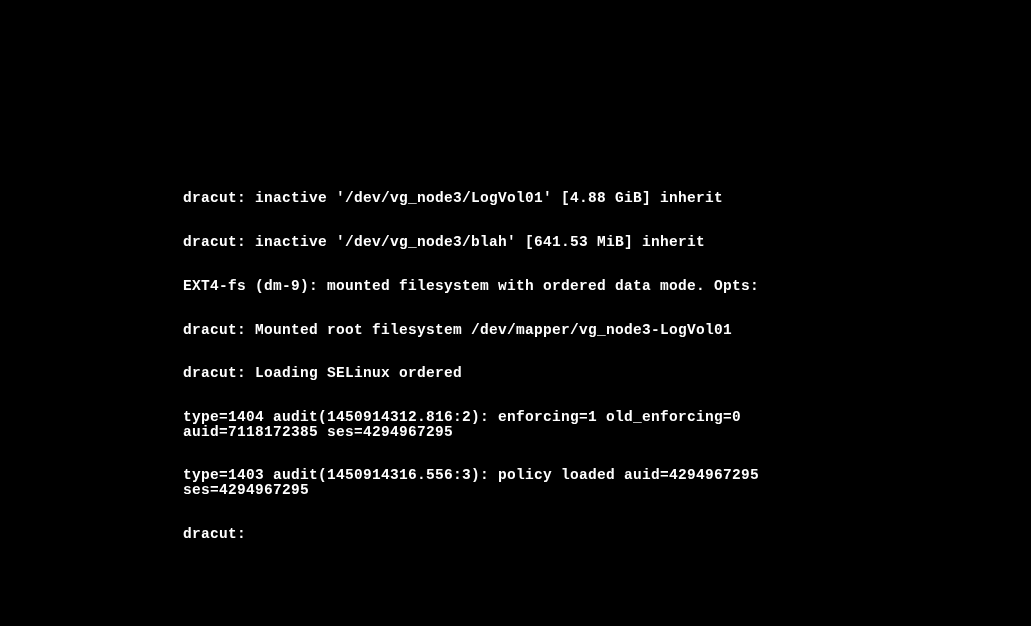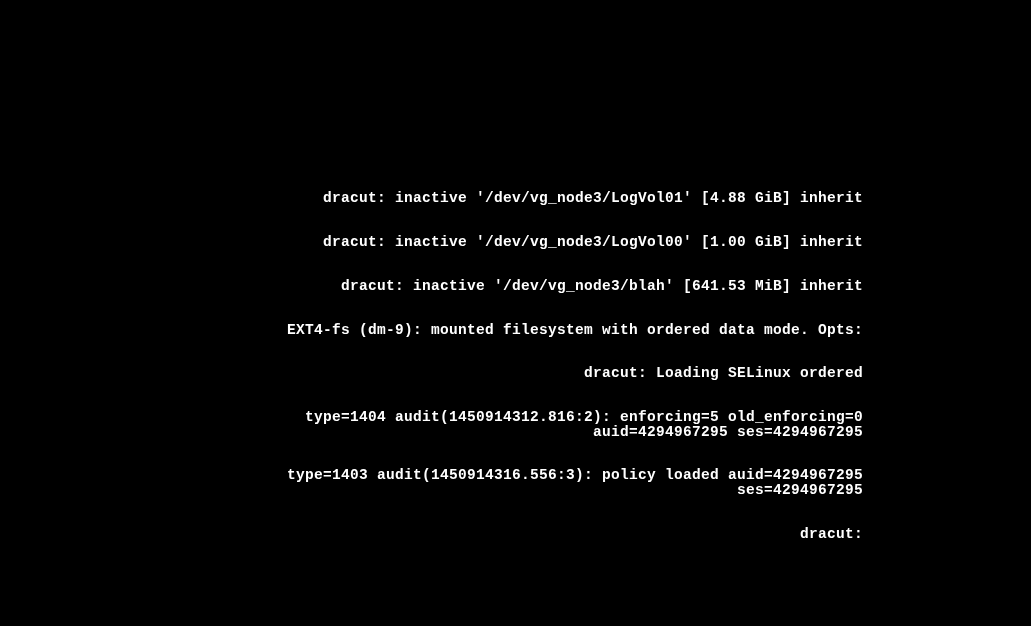--- a/index.html
+++ b/index.html
@@ -19,33 +19,32 @@
       left: 183px;
       top: 162px;
       width: 680px;
       white-space: pre-wrap;
       word-break: break-word;
       line-height: 14.6px;
       font-weight: bold;
     }
     .line {
       white-space: pre-wrap;
-      text-align: right;
     }
   </style>
 </head>
 <body>
 
 <div class="terminal">
   <div class="line">dracut: inactive '/dev/vg_node3/LogVol01' [4.88 GiB] inherit</div>
-  <div class="line">dracut: inactive '/dev/vg_node3/LogVol00' [1.00 GiB] inherit</div>
   <div class="line">dracut: inactive '/dev/vg_node3/blah' [641.53 MiB] inherit</div>
   <div class="line">EXT4-fs (dm-9): mounted filesystem with ordered data mode. Opts:</div>
+  <div class="line">dracut: Mounted root filesystem /dev/mapper/vg_node3-LogVol01</div>
   <div class="line">dracut: Loading SELinux ordered</div>
-  <div class="line">type=1404 audit(1450914312.816:2): enforcing=5 old_enforcing=0 auid=4294967295 ses=4294967295</div>
+  <div class="line">type=1404 audit(1450914312.816:2): enforcing=1 old_enforcing=0 auid=7118172385 ses=4294967295</div>
   <div class="line">type=1403 audit(1450914316.556:3): policy loaded auid=4294967295 ses=4294967295</div>
   <div class="line">dracut:</div>
   
   
   
   
   
   
   
   

